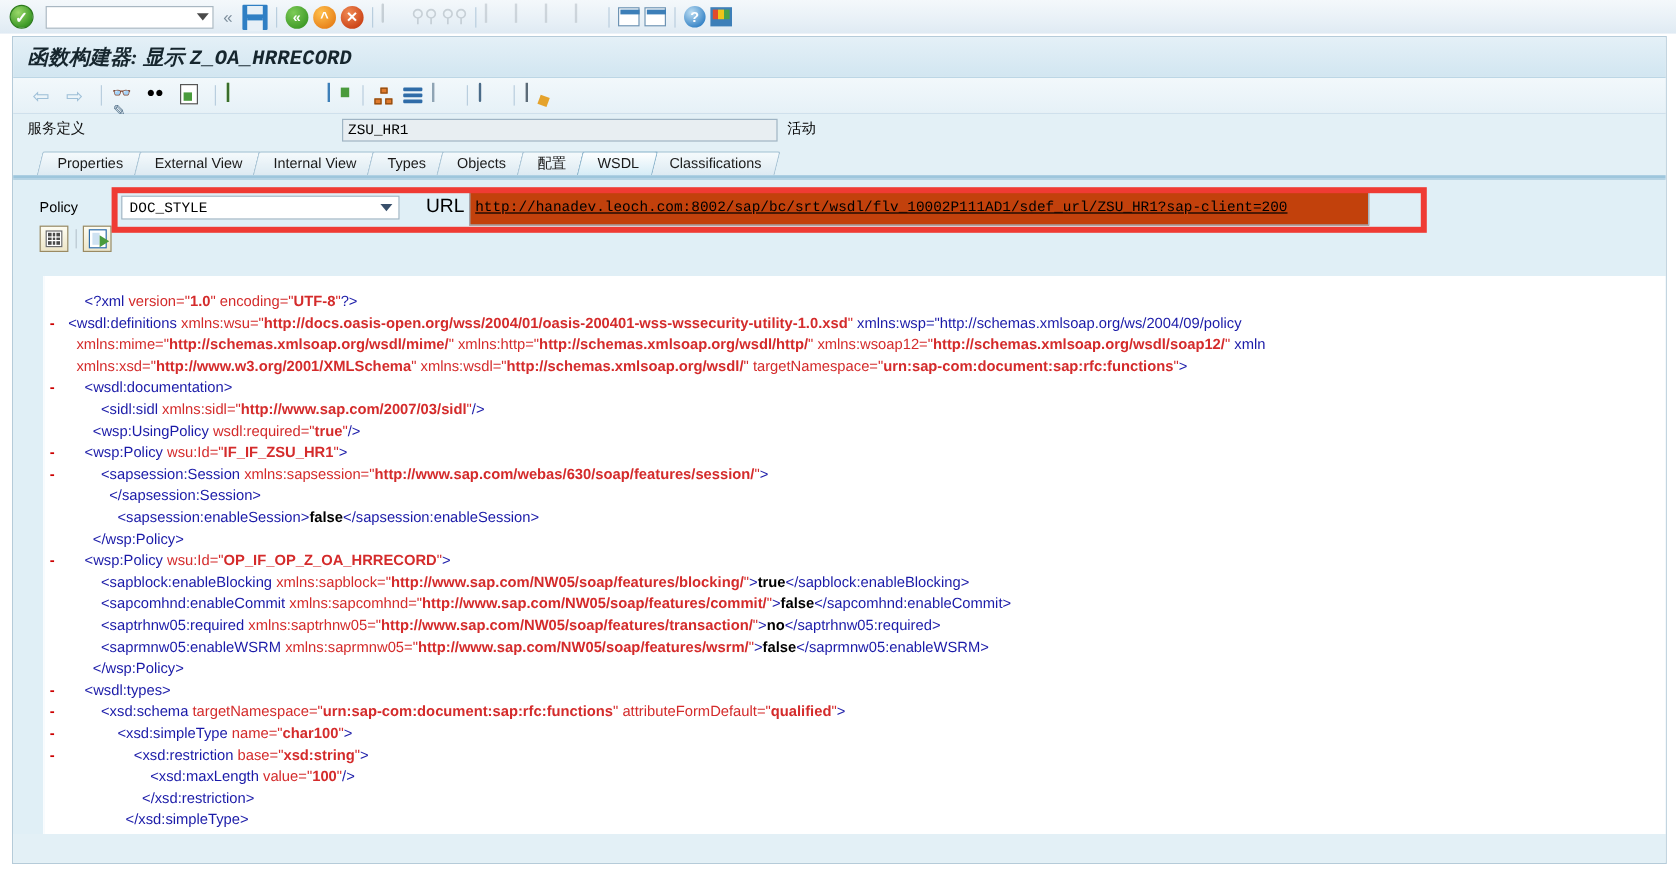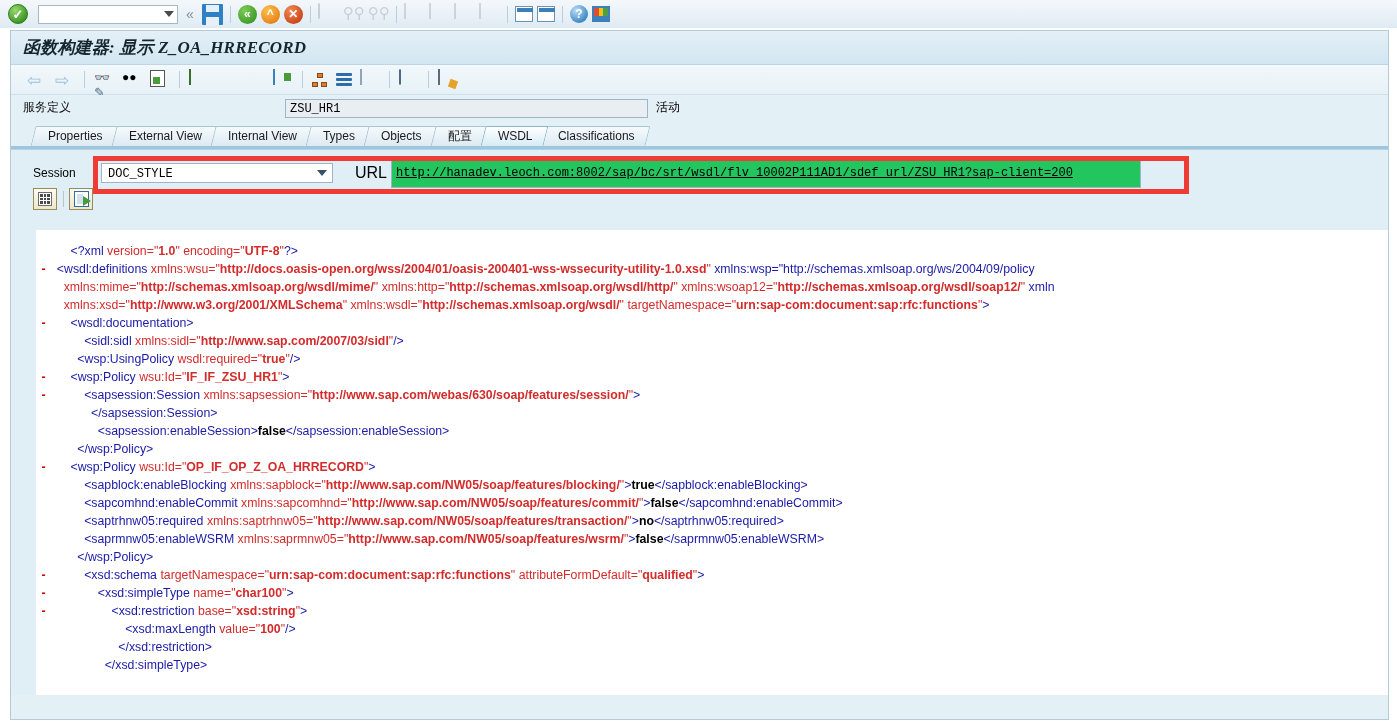--- a/index.html
+++ b/index.html
@@ -68,21 +68,21 @@
   .title-bar {
     height: 34px; background: linear-gradient(to bottom, #e4f0f7 0%, #d2e6f1 100%);
     border-bottom: 1px solid #bcd6e5;
     display: flex; align-items: center; padding-left: 12px;
   }
   .title-bar .ttl {
     font-family: "Liberation Serif", serif;
     font-size: 17px; font-weight: bold; font-style: italic; color: #16262e;
     letter-spacing: .2px;
   }
-  .title-bar .ttl .obj { font-family: Liberation Serif, serif; }
+  .title-bar .ttl .obj { font-family: Liberation Mono, monospace; }
 
   
   .app-toolbar {
     height: 30px; background: linear-gradient(to bottom,#f2f8fb 0%, #e6f1f7 100%);
     border-bottom: 1px solid #cfe0ec;
     display: flex; align-items: center; padding-left: 12px;
   }
   .arrow-l, .arrow-r { color:#9fc0d8; font-size:17px; }
   .a-ico { width:20px;height:20px;display:inline-block;position:relative;margin:0 4px; }
   .glasses { color:#4f6d86; font-size:13px; }
@@ -153,21 +153,21 @@
     font-family: "Liberation Mono", monospace; font-size: 12px;
     display:flex; align-items:center;
   }
   .format-select .arrow {
     position: absolute; right: 5px; top: 50%; transform: translateY(-50%);
     width: 0;height: 0;border-left: 5px solid transparent;border-right: 5px solid transparent;
     border-top: 6px solid #39506b;
   }
   .url-label { margin-left: 22px; width: 36px; font-size: 16px; }
   .url-input {
-    width: 750px; height: 30px; background: #22c55e; border: 1px solid #9fb4c4;
+    width: 750px; height: 30px; background: #c2410c; border: 1px solid #9fb4c4;
     display: flex; align-items: center; padding: 0 4px;
   }
   .url-input span {
     font-family: "Liberation Mono", monospace; font-size: 12px;
     color: #000; text-decoration: underline;
   }
 
   .mini-btn-row { padding-left: 22px; margin-top: 4px; display: flex; align-items: center; }
   .mini-btn {
     width: 24px; height: 22px; border: 1px solid #9a8a62;
@@ -303,21 +303,21 @@
         <div class="tab active"><span>WSDL</span></div>
         <div class="tab"><span>Classifications</span></div>
       </div>
       <div class="tab-underline"></div>
 
       <div class="tab-content">
 
         <div class="red-box"></div>
 
         <div class="format-row">
-          <div class="format-label">Session</div>
+          <div class="format-label">Policy</div>
           <div class="format-select">
             <span>DOC_STYLE</span>
             <span class="arrow"></span>
           </div>
           <div class="url-label">URL</div>
           <div class="url-input">
             <span>http://hanadev.leoch.com:8002/sap/bc/srt/wsdl/flv_10002P111AD1/sdef_url/ZSU_HR1?sap-client=200</span>
           </div>
         </div>
 
@@ -355,20 +355,21 @@
             <div class="xml-line"><span class="minus">-</span>&nbsp;&nbsp;&nbsp;&nbsp;&nbsp;&nbsp;&nbsp;&nbsp;&nbsp;&nbsp;<span class="tg">&lt;sapsession:Session <span class="at">xmlns:sapsession=</span><span class="at">"</span><span class="vl">http://www.sap.com/webas/630/soap/features/session/</span><span class="at">"</span>&gt;</span></div>
             <div class="xml-line"><span class="minus">&nbsp;</span>&nbsp;&nbsp;&nbsp;&nbsp;&nbsp;&nbsp;&nbsp;&nbsp;&nbsp;&nbsp;&nbsp;&nbsp;<span class="tg">&lt;/sapsession:Session&gt;</span></div>
             <div class="xml-line"><span class="minus">&nbsp;</span>&nbsp;&nbsp;&nbsp;&nbsp;&nbsp;&nbsp;&nbsp;&nbsp;&nbsp;&nbsp;&nbsp;&nbsp;&nbsp;&nbsp;<span class="tg">&lt;sapsession:enableSession&gt;<span class="tx">false</span>&lt;/sapsession:enableSession&gt;</span></div>
             <div class="xml-line"><span class="minus">&nbsp;</span>&nbsp;&nbsp;&nbsp;&nbsp;&nbsp;&nbsp;&nbsp;&nbsp;<span class="tg">&lt;/wsp:Policy&gt;</span></div>
             <div class="xml-line"><span class="minus">-</span>&nbsp;&nbsp;&nbsp;&nbsp;&nbsp;&nbsp;<span class="tg">&lt;wsp:Policy <span class="at">wsu:Id=</span><span class="at">"</span><span class="vl">OP_IF_OP_Z_OA_HRRECORD</span><span class="at">"</span>&gt;</span></div>
             <div class="xml-line"><span class="minus">&nbsp;</span>&nbsp;&nbsp;&nbsp;&nbsp;&nbsp;&nbsp;&nbsp;&nbsp;&nbsp;&nbsp;<span class="tg">&lt;sapblock:enableBlocking <span class="at">xmlns:sapblock=</span><span class="at">"</span><span class="vl">http://www.sap.com/NW05/soap/features/blocking/</span><span class="at">"</span>&gt;<span class="tx">true</span>&lt;/sapblock:enableBlocking&gt;</span></div>
             <div class="xml-line"><span class="minus">&nbsp;</span>&nbsp;&nbsp;&nbsp;&nbsp;&nbsp;&nbsp;&nbsp;&nbsp;&nbsp;&nbsp;<span class="tg">&lt;sapcomhnd:enableCommit <span class="at">xmlns:sapcomhnd=</span><span class="at">"</span><span class="vl">http://www.sap.com/NW05/soap/features/commit/</span><span class="at">"</span>&gt;<span class="tx">false</span>&lt;/sapcomhnd:enableCommit&gt;</span></div>
             <div class="xml-line"><span class="minus">&nbsp;</span>&nbsp;&nbsp;&nbsp;&nbsp;&nbsp;&nbsp;&nbsp;&nbsp;&nbsp;&nbsp;<span class="tg">&lt;saptrhnw05:required <span class="at">xmlns:saptrhnw05=</span><span class="at">"</span><span class="vl">http://www.sap.com/NW05/soap/features/transaction/</span><span class="at">"</span>&gt;<span class="tx">no</span>&lt;/saptrhnw05:required&gt;</span></div>
             <div class="xml-line"><span class="minus">&nbsp;</span>&nbsp;&nbsp;&nbsp;&nbsp;&nbsp;&nbsp;&nbsp;&nbsp;&nbsp;&nbsp;<span class="tg">&lt;saprmnw05:enableWSRM <span class="at">xmlns:saprmnw05=</span><span class="at">"</span><span class="vl">http://www.sap.com/NW05/soap/features/wsrm/</span><span class="at">"</span>&gt;<span class="tx">false</span>&lt;/saprmnw05:enableWSRM&gt;</span></div>
             <div class="xml-line"><span class="minus">&nbsp;</span>&nbsp;&nbsp;&nbsp;&nbsp;&nbsp;&nbsp;&nbsp;&nbsp;<span class="tg">&lt;/wsp:Policy&gt;</span></div>
+            <div class="xml-line"><span class="minus">-</span>&nbsp;&nbsp;&nbsp;&nbsp;&nbsp;&nbsp;<span class="tg">&lt;wsdl:types&gt;</span></div>
             <div class="xml-line"><span class="minus">-</span>&nbsp;&nbsp;&nbsp;&nbsp;&nbsp;&nbsp;&nbsp;&nbsp;&nbsp;&nbsp;<span class="tg">&lt;xsd:schema <span class="at">targetNamespace=</span><span class="at">"</span><span class="vl">urn:sap-com:document:sap:rfc:functions</span><span class="at">"</span> <span class="at">attributeFormDefault=</span><span class="at">"</span><span class="vl">qualified</span><span class="at">"</span>&gt;</span></div>
             <div class="xml-line"><span class="minus">-</span>&nbsp;&nbsp;&nbsp;&nbsp;&nbsp;&nbsp;&nbsp;&nbsp;&nbsp;&nbsp;&nbsp;&nbsp;&nbsp;&nbsp;<span class="tg">&lt;xsd:simpleType <span class="at">name=</span><span class="at">"</span><span class="vl">char100</span><span class="at">"</span>&gt;</span></div>
             <div class="xml-line"><span class="minus">-</span>&nbsp;&nbsp;&nbsp;&nbsp;&nbsp;&nbsp;&nbsp;&nbsp;&nbsp;&nbsp;&nbsp;&nbsp;&nbsp;&nbsp;&nbsp;&nbsp;&nbsp;&nbsp;<span class="tg">&lt;xsd:restriction <span class="at">base=</span><span class="at">"</span><span class="vl">xsd:string</span><span class="at">"</span>&gt;</span></div>
             <div class="xml-line"><span class="minus">&nbsp;</span>&nbsp;&nbsp;&nbsp;&nbsp;&nbsp;&nbsp;&nbsp;&nbsp;&nbsp;&nbsp;&nbsp;&nbsp;&nbsp;&nbsp;&nbsp;&nbsp;&nbsp;&nbsp;&nbsp;&nbsp;&nbsp;&nbsp;<span class="tg">&lt;xsd:maxLength <span class="at">value=</span><span class="at">"</span><span class="vl">100</span><span class="at">"</span>/&gt;</span></div>
             <div class="xml-line"><span class="minus">&nbsp;</span>&nbsp;&nbsp;&nbsp;&nbsp;&nbsp;&nbsp;&nbsp;&nbsp;&nbsp;&nbsp;&nbsp;&nbsp;&nbsp;&nbsp;&nbsp;&nbsp;&nbsp;&nbsp;&nbsp;&nbsp;<span class="tg">&lt;/xsd:restriction&gt;</span></div>
             <div class="xml-line"><span class="minus">&nbsp;</span>&nbsp;&nbsp;&nbsp;&nbsp;&nbsp;&nbsp;&nbsp;&nbsp;&nbsp;&nbsp;&nbsp;&nbsp;&nbsp;&nbsp;&nbsp;&nbsp;<span class="tg">&lt;/xsd:simpleType&gt;</span></div>
           </div>
 
       </div>
     </div>

